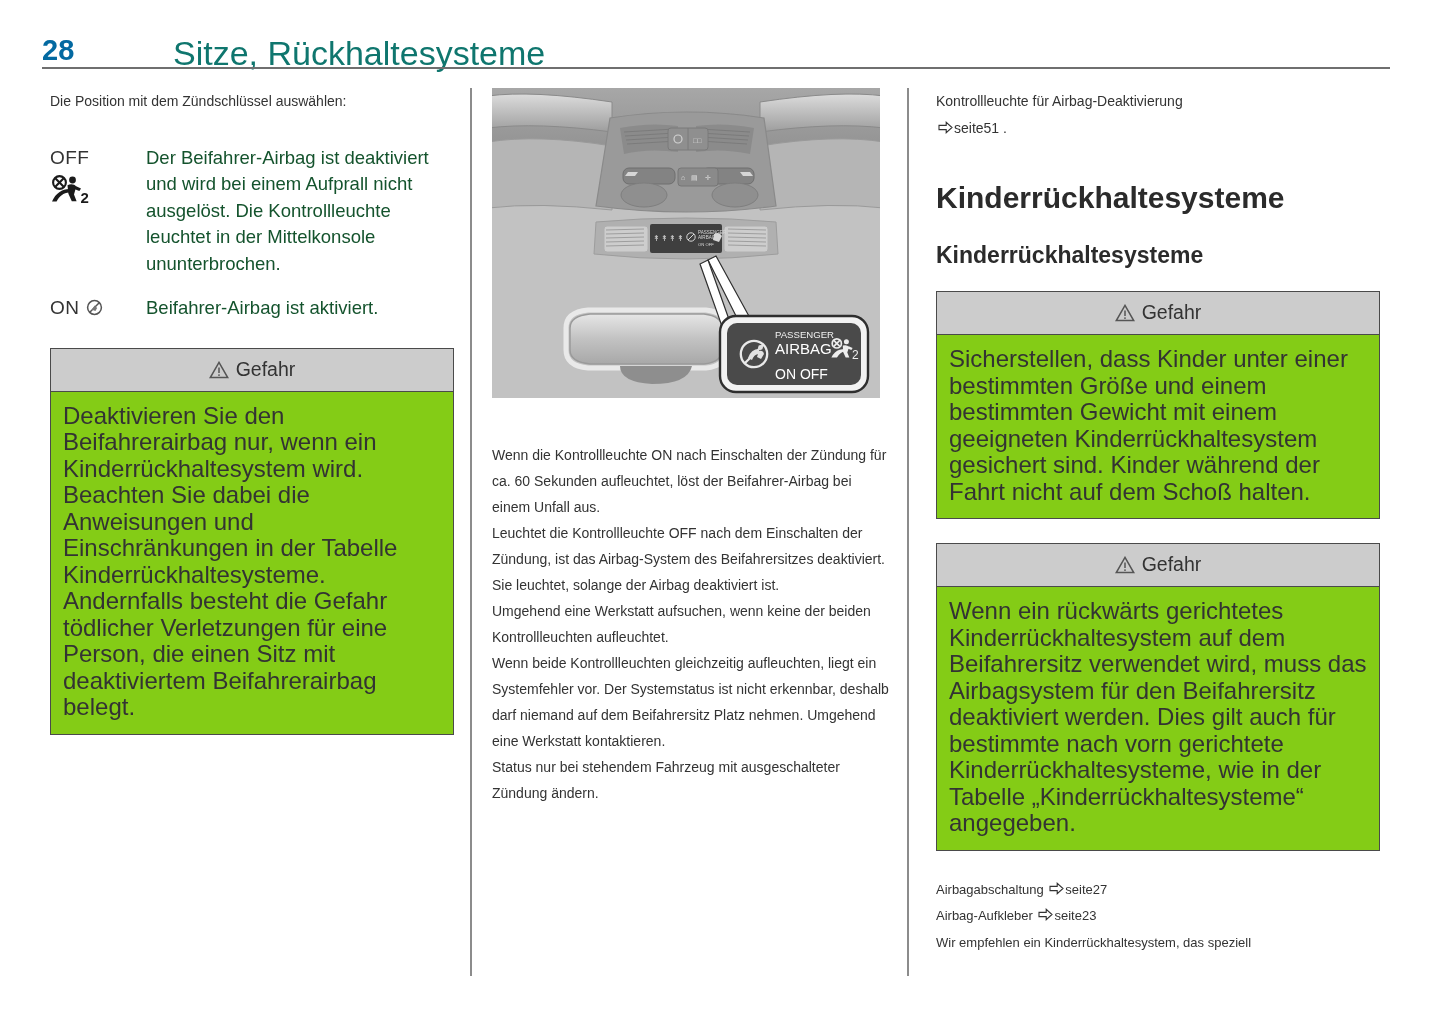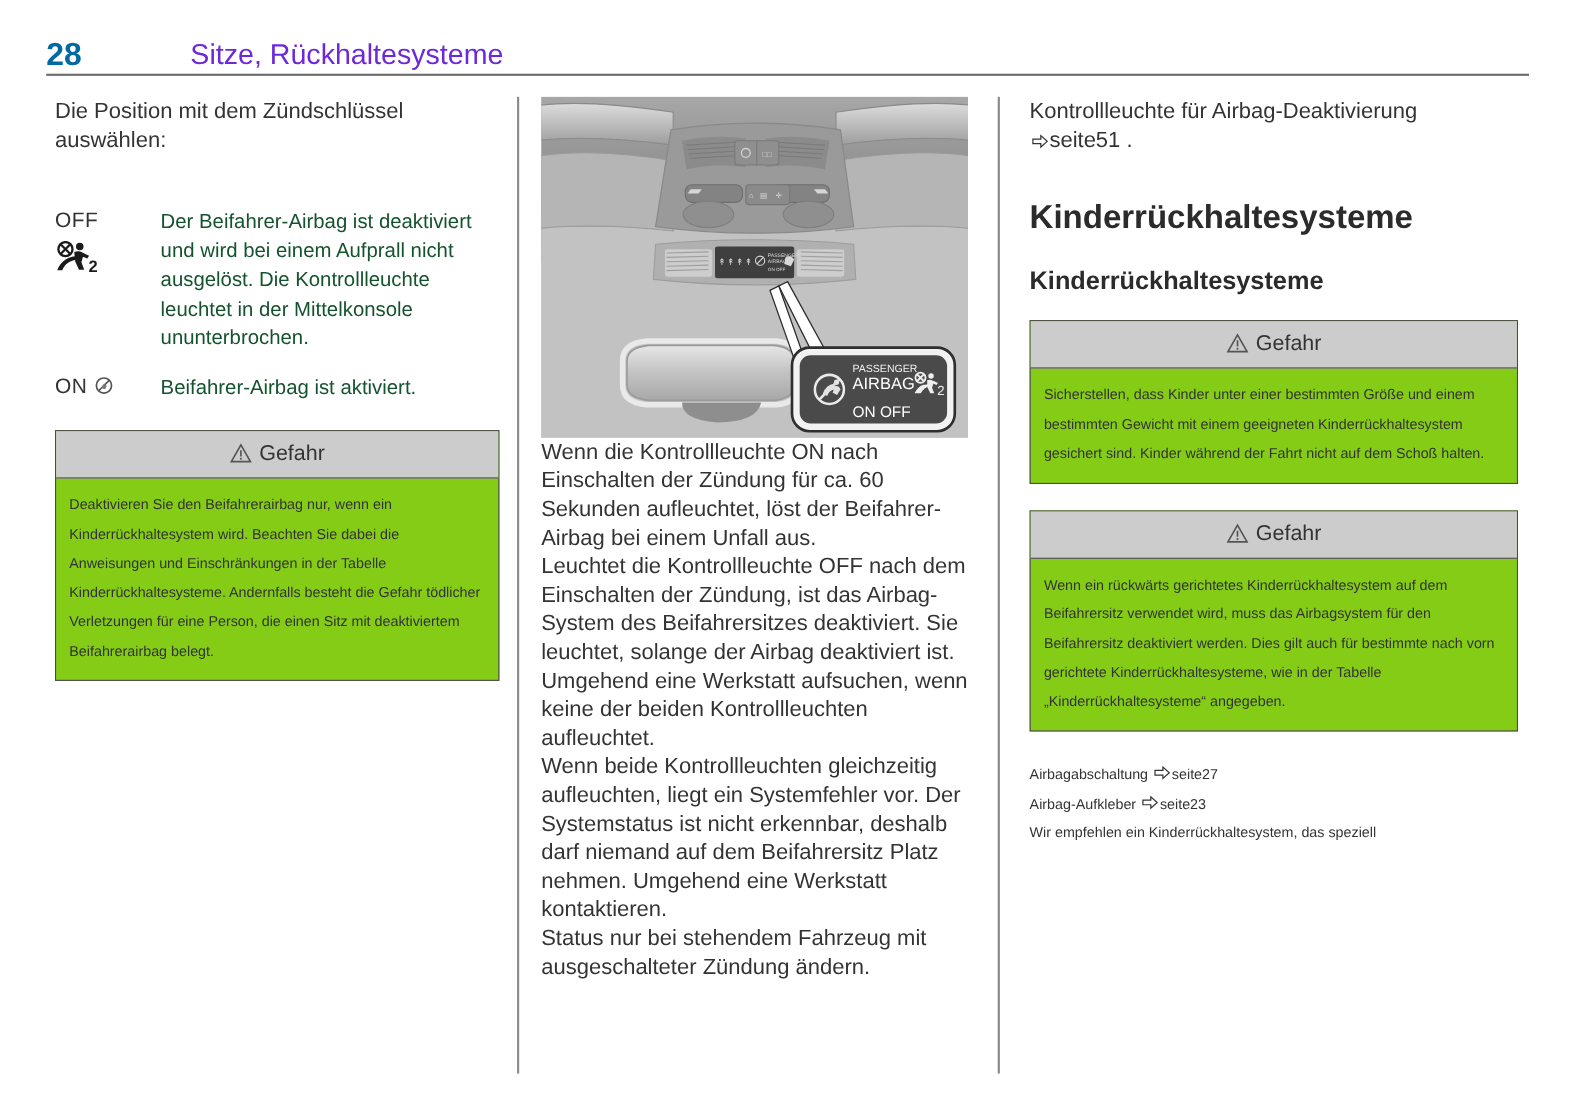--- a/index.html
+++ b/index.html
@@ -17,21 +17,21 @@
   .header {
     position:absolute; left:42px; top:34px; width:1348px; height:36px;
   }
   .header .pageno {
     position:absolute; left:0; top:0;
     font-size:29px; font-weight:bold; color:#0369a1;
     letter-spacing:0px;
   }
   .header .chapter {
     position:absolute; left:131px; top:0;
-    font-size:26px; color:#6d28d9;
+    font-size:34px; color:#0f766e;
   }
   .header .rule {
     position:absolute; left:0; top:33px; width:1348px; height:2px;
     background:#6f6f6f;
   }
 
   
   .col { position:absolute; top:88px; }
   .col-left   { left:50px;  width:404px; }
   .col-center { left:492px; width:398px; }
@@ -39,27 +39,27 @@
 
   .divider {
     position:absolute; top:88px; width:2px; height:888px;
     background:#8c8c8c;
   }
   .divider.d1 { left:470px; }
   .divider.d2 { left:907px; }
 
   
   .para {
-    font-size:20px; line-height:26.5px; color:#333;
+    font-size:14px; line-height:26.5px; color:#333;
     margin:0 0 0 0;
   }
   .para.tight { line-height:26px; }
 
   
-  .deflist { margin-top:47px; }
+  .deflist { margin-top:30px; }
   .defrow { display:flex; align-items:flex-start; margin-bottom:10px; }
   .defterm {
     width:96px; flex:0 0 96px;
     font-size:19px; line-height:26.5px; color:#333;
     padding-top:0px;
   }
   .defterm .term-label { display:block; letter-spacing:0.4px; }
   .defdesc { flex:1; font-size:18.5px; line-height:26.5px; color:#14532d; }
 
   
@@ -71,38 +71,38 @@
   .warnbox .whead {
     background:#cccccc; border-bottom:1px solid #4a4a4a;
     text-align:center; padding:9px 0 10px 0;
     font-size:19.5px; color:#333; font-weight:normal;
   }
   .warnbox .whead .wtri {
     display:inline-block; vertical-align:-3px; margin-right:7px;
   }
   .warnbox .wbody {
     padding:11px 12px 13px 12px;
-    font-size:13px; line-height:26.5px; color:#333;
+    font-size:24px; line-height:26.5px; color:#333;
   }
 
   
   .h1 { font-size:30px; font-weight:bold; color:#2b2b2b; margin:40px 0 0 0; line-height:34px; }
   .h2 { font-size:23px; font-weight:bold; color:#2b2b2b; margin:26px 0 0 0; line-height:28px; }
 
   .xref-block { margin-top:26px; font-size:13px; line-height:26.5px; color:#333; }
   .xref-line { white-space:nowrap; }
   .arrow { display:inline-block; width:15px; height:13px; vertical-align:-1px; margin:0 1px 0 2px;}
 
   
   .figure {
     position:relative; width:388px; height:310px;
     background:#c9c9c9; overflow:hidden;
   }
   .figure svg { display:block; }
-  .fig-after { }
+  .fig-after { margin-top:44px; }
 </style>
 </head>
 <body>
 
 <div class="page">
 
   <div class="header">
     <div class="pageno">28</div>
     <div class="chapter">Sitze, Rückhaltesysteme</div>
     <div class="rule"></div>

